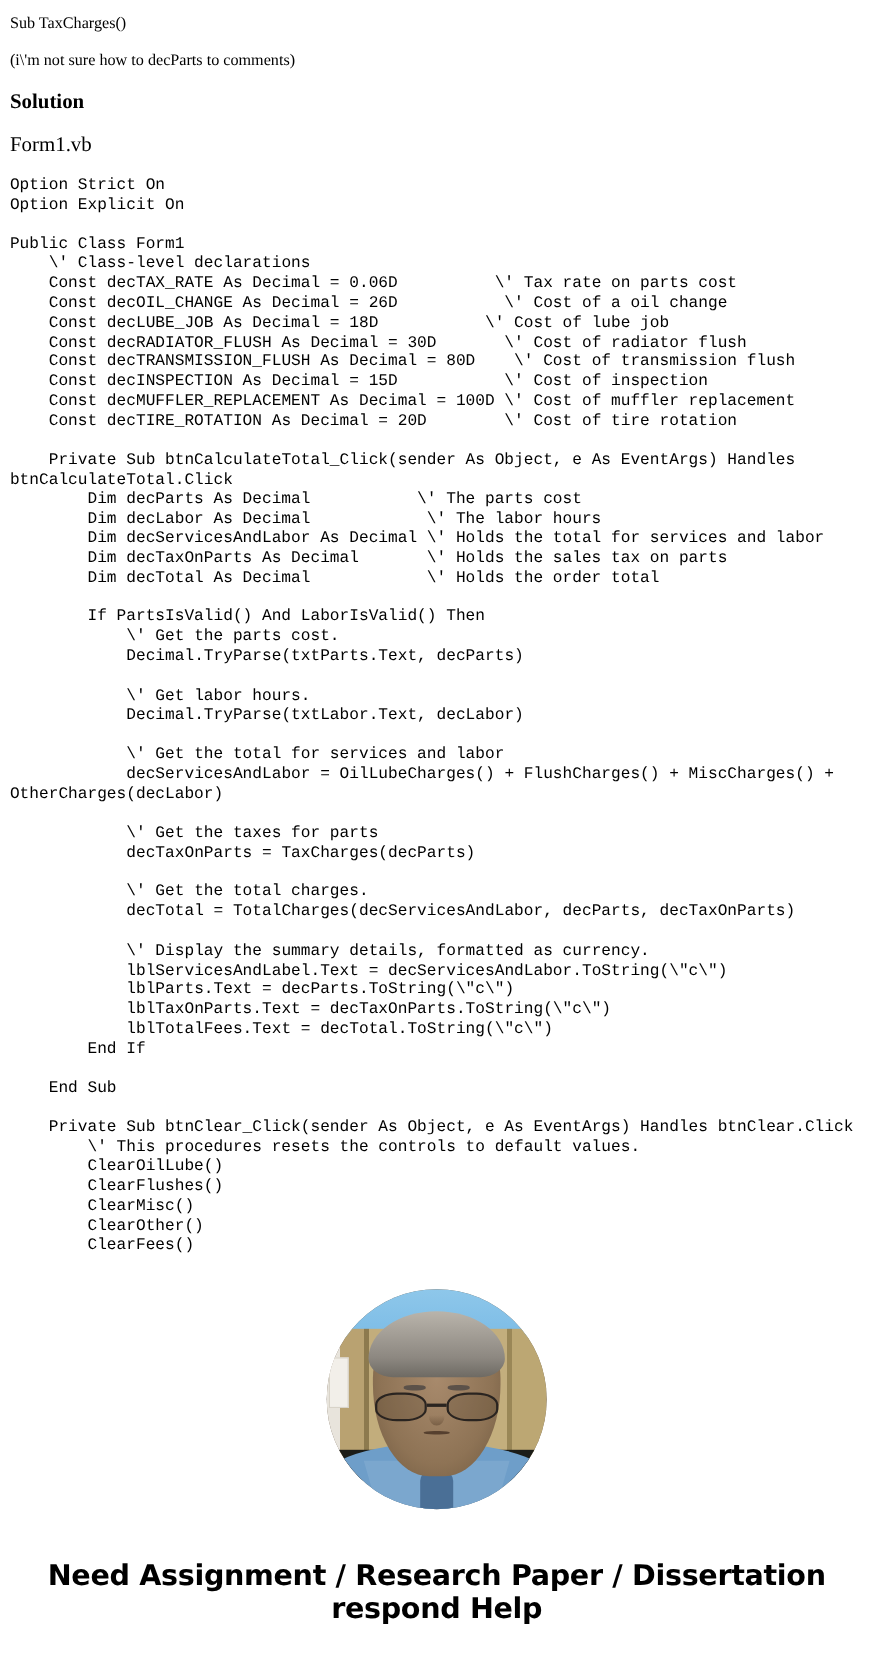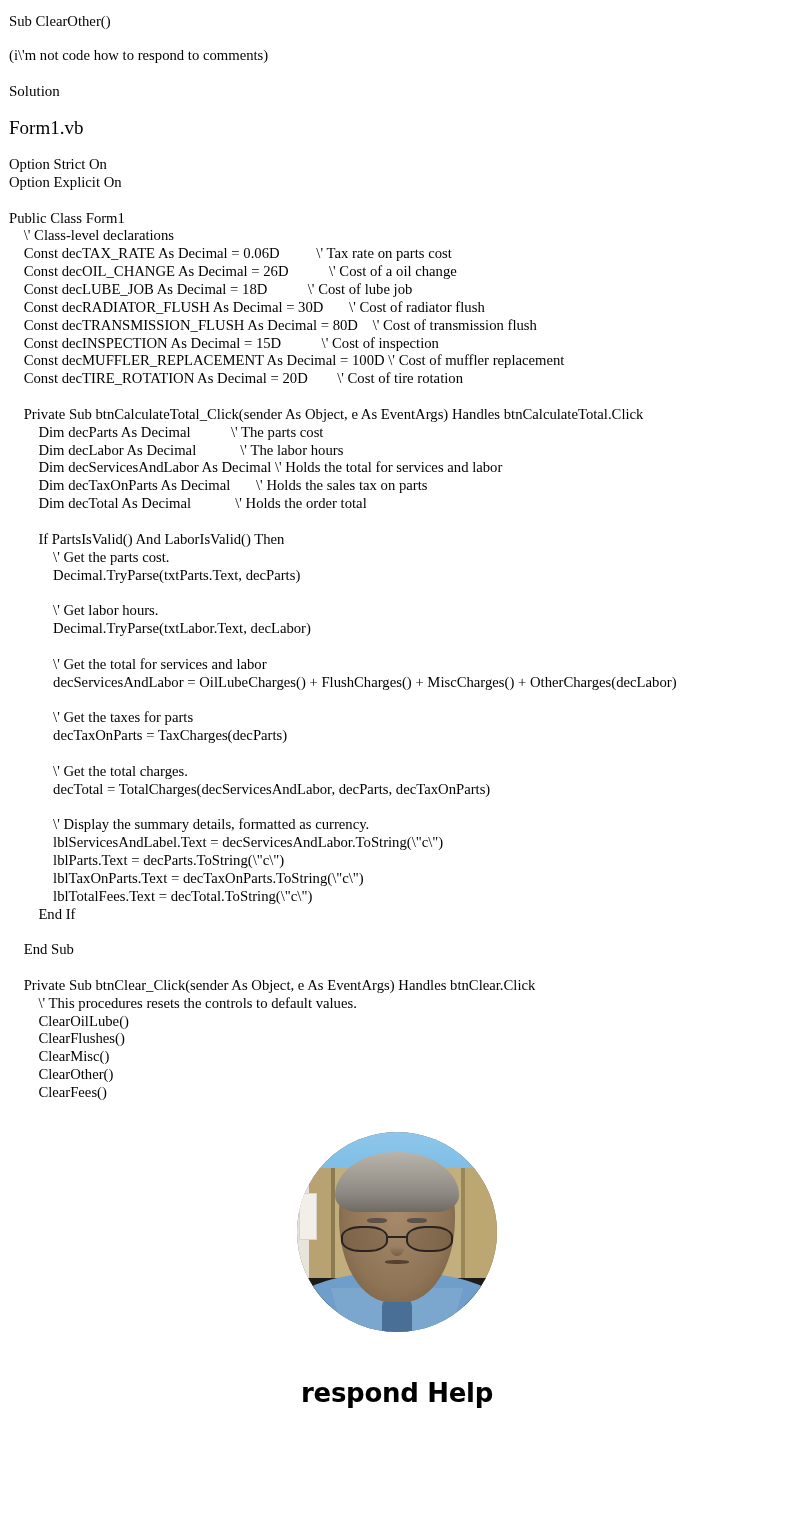--- a/index.html
+++ b/index.html
@@ -27,34 +27,34 @@
   }
   
   .para {
     font-size: 14.7px;
     line-height: 1.18;
     margin: 0 0 17px 0;
     white-space: pre-wrap;
   }
   .para.first { margin-top: 4px; }
   h2.solution-heading {
-    font-size: 15px;
-    font-weight: normal;
+    font-size: 19px;
+    font-weight: bold;
     margin: 12px 0 17px 0;
     line-height: 1.2;
     font-family: "Liberation Serif", "DejaVu Serif", serif;
   }
   .filename {
     font-size: 19px;
     line-height: 1.18;
     margin: 0 0 17px 0;
   }
   
   .code-block {
-    font-family: Liberation Serif, serif;
+    font-family: Liberation Mono, monospace;
     font-size: 14.7px;
     line-height: 17.85px;
     white-space: pre-wrap;
     margin: 0;
     padding: 0;
     color: #000;
     tab-size: 4;
   }
 
   
@@ -214,22 +214,22 @@
     padding-bottom: 20px;
   }
   .footer div { display: block; }
 </style>
 </head>
 <body>
 
 <div class="page">
   <div class="content">
 
-    <p class="para first">Sub ClearOther()</p>
-    <p class="para">(i\'m not code how to respond to comments)</p>
+    <p class="para first">Sub TaxCharges()</p>
+    <p class="para">(i\'m not sure how to decParts to comments)</p>
 
     <h2 class="solution-heading">Solution</h2>
 
     <p class="filename">Form1.vb</p>
 
     <pre class="code-block">Option Strict On
 Option Explicit On
 
 Public Class Form1
     \' Class-level declarations
@@ -301,17 +301,18 @@
         <div class="av-hair"></div>
         <div class="av-glasses">
           <div class="av-lens l"></div>
           <div class="av-bridge"></div>
           <div class="av-lens r"></div>
         </div>
       </div>
     </div>
 
     <div class="footer">
+      <div>Need Assignment / Research Paper / Dissertation</div>
       <div>respond Help</div>
     </div>
 
   </div>
 </div>
 
 </body></html>

